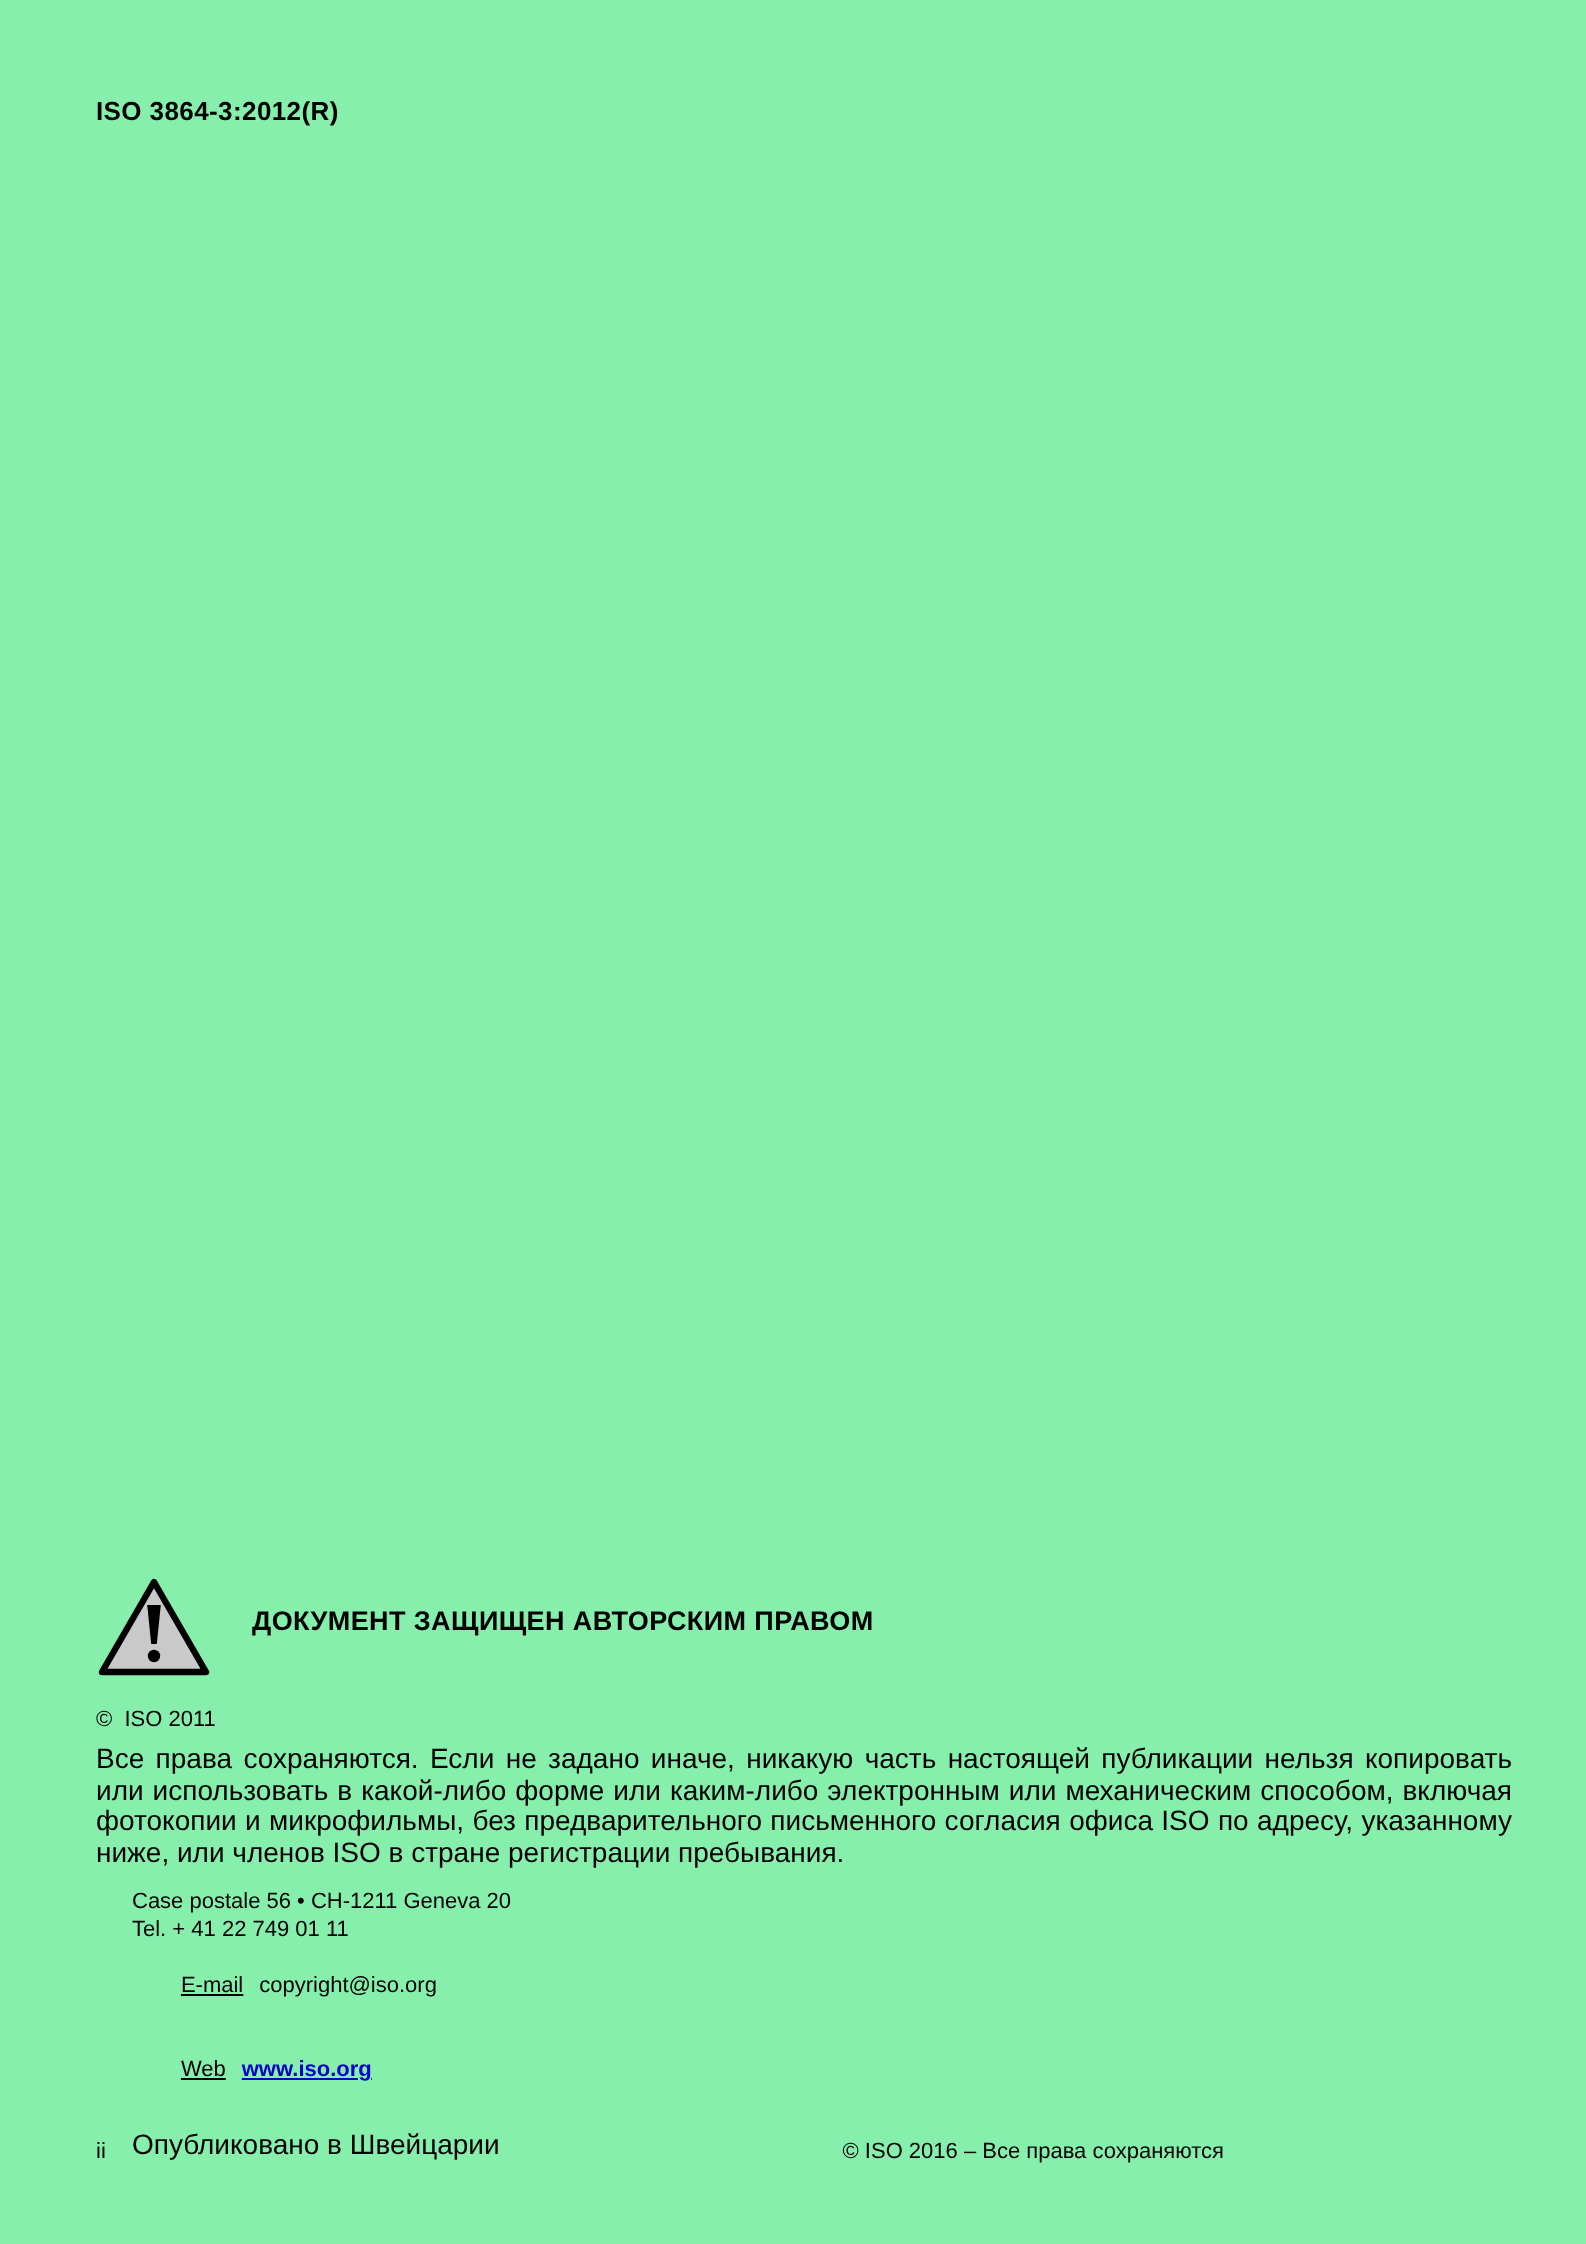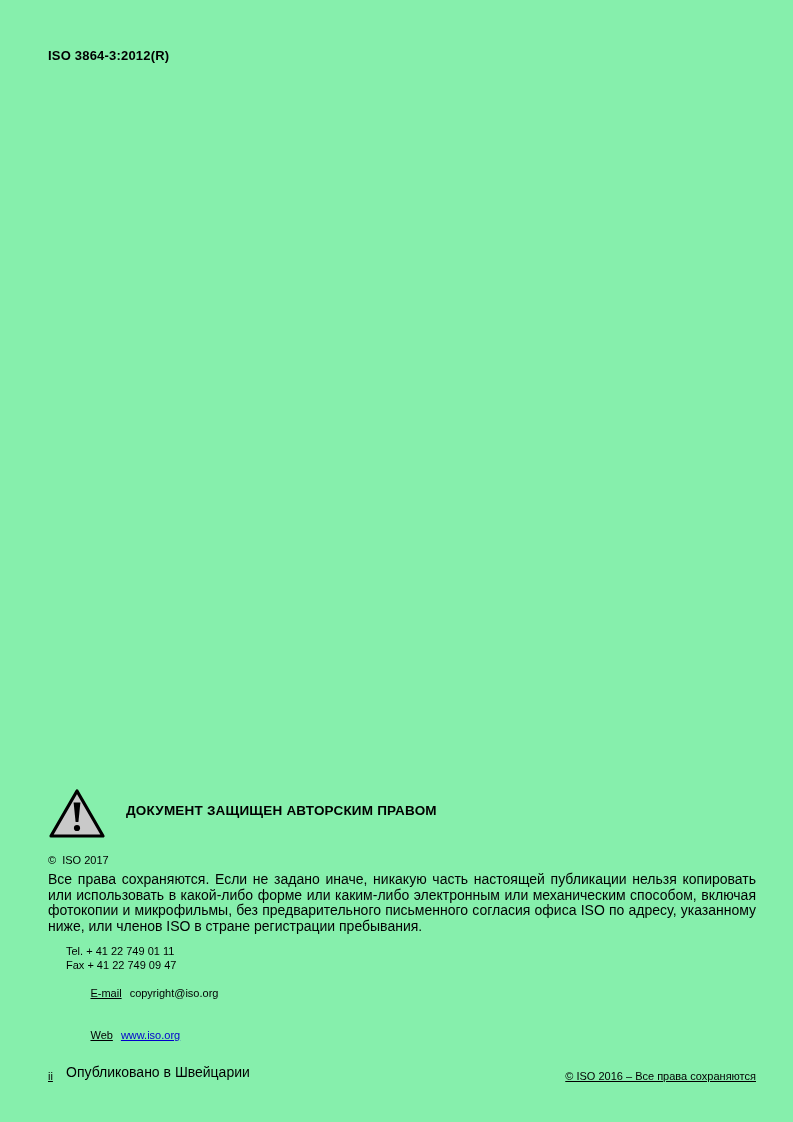--- a/index.html
+++ b/index.html
@@ -62,36 +62,36 @@
     margin-left: 18px;
     font-size: 11px;
     line-height: 14px;
   }
   .address-line { white-space: pre; }
   .inline-label { margin-right: 8px; text-decoration: underline; }
   .web-link {
     color: #0000cc;
     text-decoration: underline;
     cursor: pointer;
+    font-weight: bold;
   }
   .published-line {
     margin-top: 8px;
     margin-left: 18px;
     font-size: 14px;
   }
   .footer {
     position: absolute;
     top: 1070px;
     left: 48px;
-    width: 708px;
+    width: 564px;
     display: flex;
     justify-content: space-between;
     align-items: baseline;
     font-size: 11px;
-    text-decoration: underline;
   }
 </style>
 </head>
 <body>
 
 <div class="page">
 
   <div class="header">ISO 3864-3:2012(R)</div>
 
   <div class="copyright-section">
@@ -100,27 +100,27 @@
       <span class="triangle-wrap">
         <svg width="58" height="52" viewBox="0 0 58 52" aria-hidden="true">
           <path d="M29 3 L55 48 L3 48 Z" fill="#c9c9c9" stroke="#000000" stroke-width="3.2" stroke-linejoin="round"></path>
           <path d="M25.6 14.5 L32.4 14.5 L30.4 34 L27.6 34 Z" fill="#000000"></path>
           <circle cx="29" cy="40" r="3.1" fill="#000000"></circle>
         </svg>
       </span>
       <span class="section-heading">ДОКУМЕНТ ЗАЩИЩЕН АВТОРСКИМ ПРАВОМ</span>
     </div>
 
-    <div class="copy-line">©  ISO 2017</div>
+    <div class="copy-line">©  ISO 2011</div>
 
     <p class="copy-body">Все права сохраняются. Если не задано иначе, никакую часть настоящей публикации нельзя копировать или использовать в какой-либо форме или каким-либо электронным или механическим способом, включая фотокопии и микрофильмы, без предварительного письменного согласия офиса ISO по адресу, указанному ниже, или членов  ISO в стране регистрации пребывания.</p>
 
     <div class="address-block">
+      <div class="address-line">Case postale 56 • CH-1211 Geneva 20</div>
       <div class="address-line">Tel. + 41 22 749 01 11</div>
-      <div class="address-line">Fax + 41 22 749 09 47</div>
       <div class="address-line">
         <span class="inline-label">E-mail</span><span>copyright@iso.org</span>
       </div>
       <div class="address-line">
         <span class="inline-label">Web</span><a class="web-link">www.iso.org</a>
       </div>
     </div>
 
     <div class="published-line">Опубликовано в Швейцарии</div>
 

